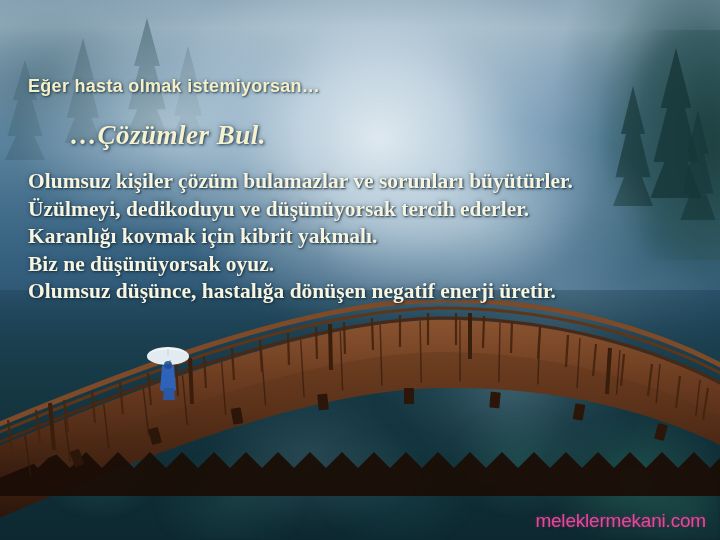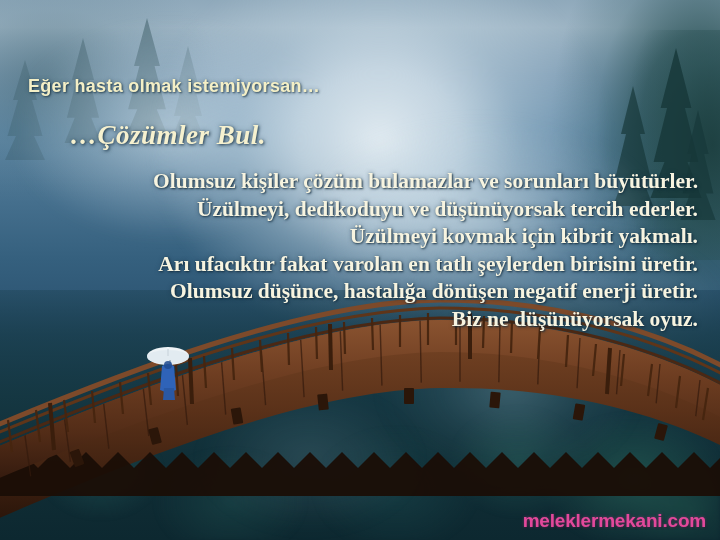--- a/index.html
+++ b/index.html
@@ -218,28 +218,27 @@
     width: 670px;
   }
   .body-line {
     font-family: "Liberation Serif", serif;
     font-weight: bold;
     font-size: 21.5px;
     line-height: 27.5px;
     color: #f7f4e0;
     text-shadow: 1px 1px 2px rgba(16,40,58,.85), 0 0 4px rgba(22,50,70,.5);
     white-space: nowrap;
-    text-align: right;
   }
 
   .watermark {
     position: absolute;
     right: 14px; bottom: 8px;
     font-family: "Liberation Sans", sans-serif;
-    font-weight: bold;
+    font-weight: normal;
     font-size: 19px;
     letter-spacing: -0.2px;
     color: #e2499b;
     text-shadow: 0 0 3px rgba(220,60,150,.5), 1px 1px 2px rgba(10,20,30,.55);
     white-space: nowrap;
   }
 </style>
 </head>
 <body>
 
@@ -403,22 +402,21 @@
 
   <div class="text-layer">
 
     <div class="headline">Eğer hasta olmak istemiyorsan…</div>
 
     <div class="subhead">…Çözümler Bul.</div>
 
     <div class="body-block">
       <div class="body-line">Olumsuz kişiler çözüm bulamazlar ve sorunları büyütürler.</div>
       <div class="body-line">Üzülmeyi, dedikoduyu ve düşünüyorsak tercih ederler.</div>
-      <div class="body-line">Üzülmeyi kovmak için kibrit yakmalı.</div>
-      <div class="body-line">Arı ufacıktır fakat varolan en tatlı şeylerden birisini üretir.</div>
+      <div class="body-line">Karanlığı kovmak için kibrit yakmalı.</div>
+      <div class="body-line">Biz ne düşünüyorsak oyuz.</div>
       <div class="body-line">Olumsuz düşünce, hastalığa dönüşen negatif enerji üretir.</div>
-      <div class="body-line">Biz ne düşünüyorsak oyuz.</div>
     </div>
 
     <div class="watermark">meleklermekani.com</div>
   </div>
 
 </div>
 
 </body></html>

